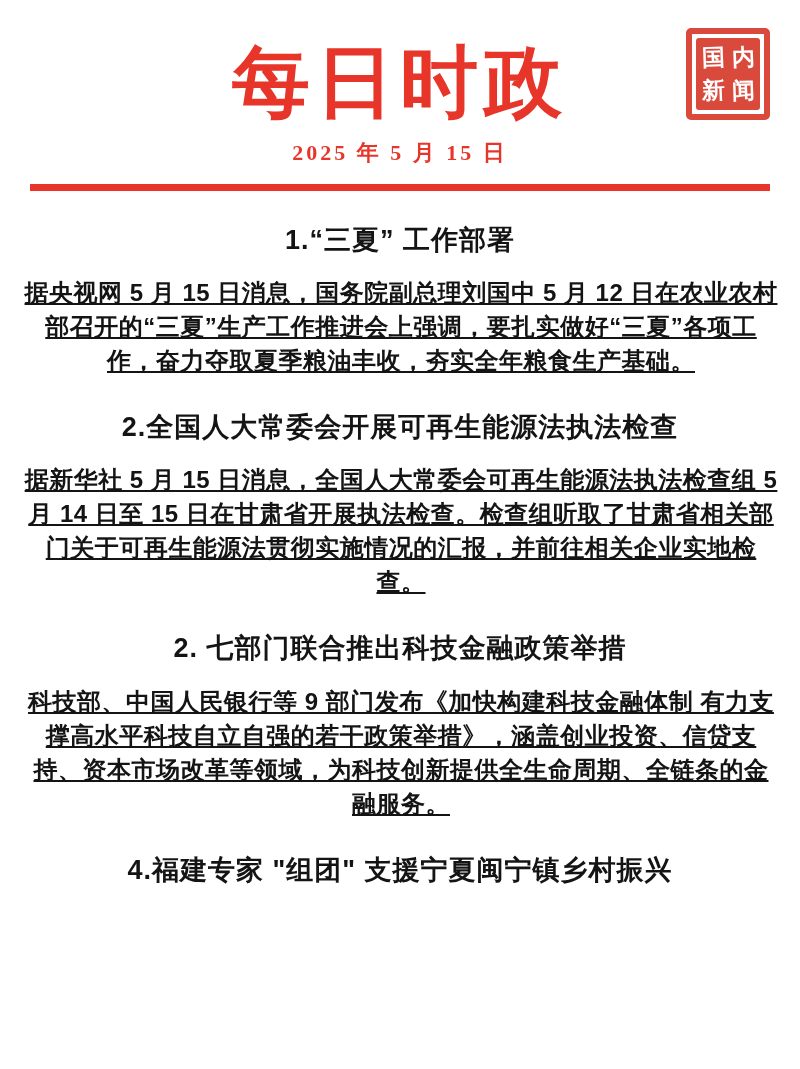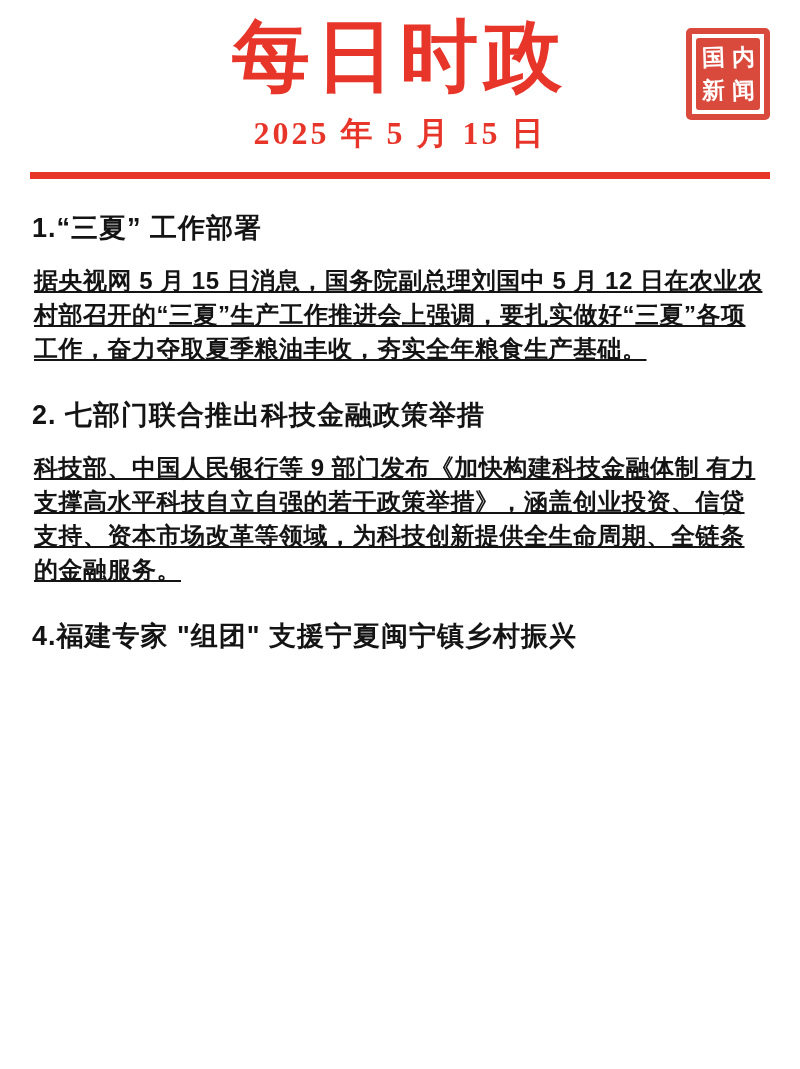--- a/index.html
+++ b/index.html
@@ -14,37 +14,37 @@
     width:800px;height:1069px;
     background:var(--background);
     color:var(--text-color);
     font-family:"Liberation Sans",sans-serif;
     position:relative;
     overflow:hidden;
   }
   .page{width:100%;height:100%;position:relative;}
 
   
-  header{position:relative;padding-top:16px;}
+  header{position:relative;padding-top:42px;}
   .main-title{
     margin:0;
     text-align:center;
     font-family:"Liberation Serif","DejaVu Serif",serif;
     font-weight:bold;
     font-size:78px;
     line-height:1.06;
     letter-spacing:6px;
     color:var(--accent-red);
   }
   .date-line{
     margin-top:13px;
     text-align:center;
     font-family:"Liberation Serif","DejaVu Serif",serif;
     font-weight:bold;
-    font-size:32px;
+    font-size:22px;
     letter-spacing:3px;
     color:var(--accent-red);
   }
   .divider{
     height:7px;
     background:var(--accent-red);
     margin:16px 30px 0 30px;
     border:none;
   }
 
@@ -71,21 +71,21 @@
   .seal-char{
     color:#fff;
     font-family:"Liberation Serif","DejaVu Serif",serif;
     font-weight:bold;
     font-size:23px;
     line-height:1;
     transform:rotate(-2deg);
   }
 
   
-  main{padding:0 32px;}
+  main{padding:0 20px;text-align:center;}
   .news-section h2{
     margin:33px 0 0 0;
     font-size:27px;
     line-height:1.2;
     font-weight:800;
     letter-spacing:1px;
     color:var(--text-color);
   }
   .news-section p{
     margin:20px 0 0 2px;
@@ -119,20 +119,24 @@
     <div class="divider"></div>
   </header>
 
   <main>
 
     <section class="news-section">
       <h2>1.“三夏” 工作部署</h2>
       <p>据央视网 5 月 15 日消息，国务院副总理刘国中 5 月 12 日在农业农村部召开的“三夏”生产工作推进会上强调，要扎实做好“三夏”各项工作，奋力夺取夏季粮油丰收，夯实全年粮食生产基础。</p>
     </section>
 
+    <section class="news-section">
+      <h2>2.全国人大常委会开展可再生能源法执法检查</h2>
+      <p>据新华社 5 月 15 日消息，全国人大常委会可再生能源法执法检查组 5 月 14 日至 15 日在甘肃省开展执法检查。检查组听取了甘肃省相关部门关于可再生能源法贯彻实施情况的汇报，并前往相关企业实地检查。</p>
+    </section>
 
     <section class="news-section">
       <h2>2. 七部门联合推出科技金融政策举措</h2>
       <p>科技部、中国人民银行等 9 部门发布《加快构建科技金融体制 有力支撑高水平科技自立自强的若干政策举措》，涵盖创业投资、信贷支持、资本市场改革等领域，为科技创新提供全生命周期、全链条的金融服务。</p>
     </section>
 
     <section class="news-section">
       <h2>4.福建专家 "组团" 支援宁夏闽宁镇乡村振兴</h2>
     </section>
 

